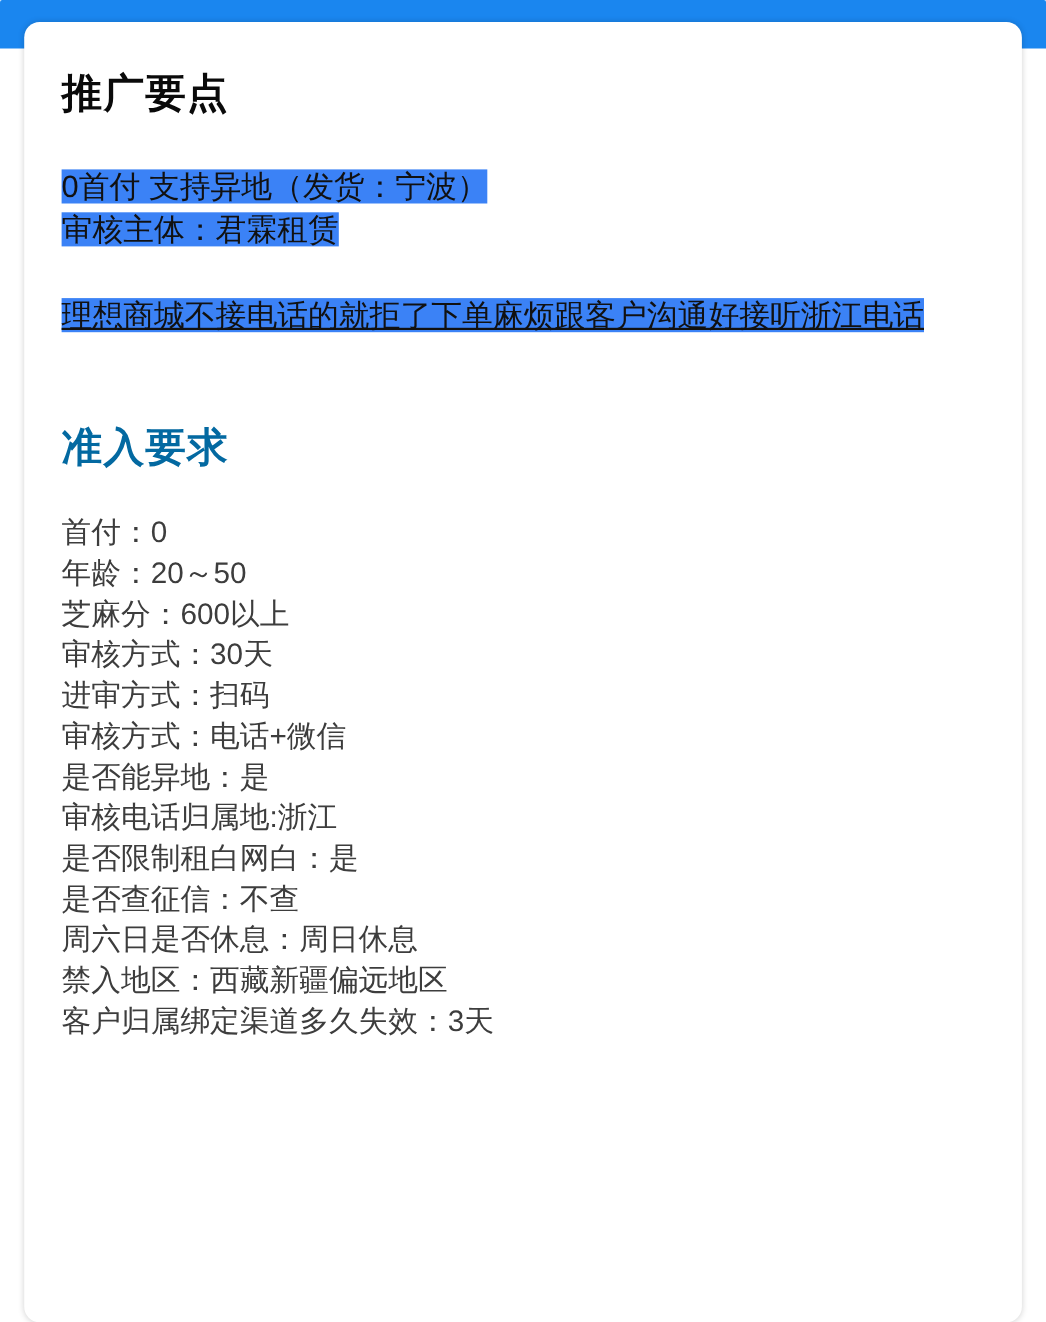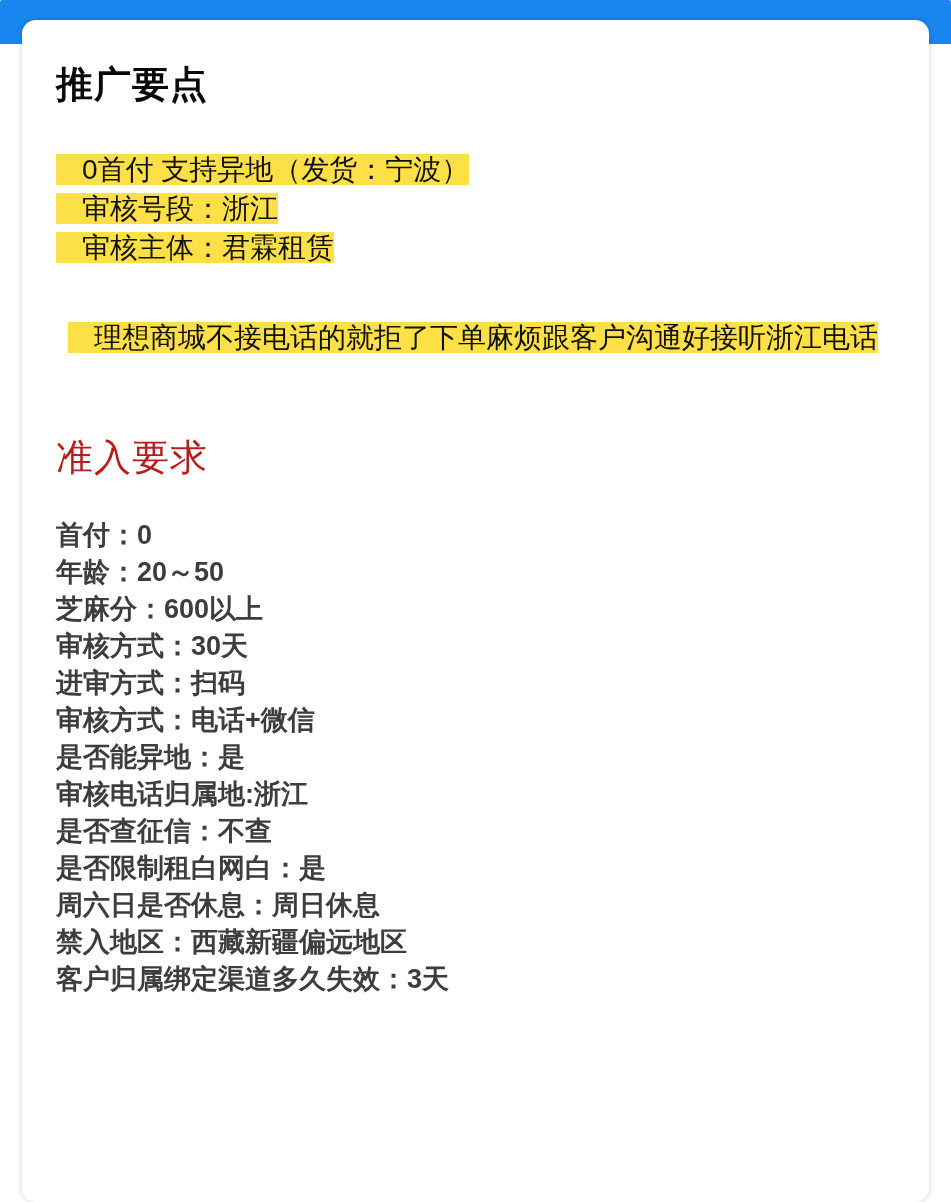--- a/index.html
+++ b/index.html
@@ -51,47 +51,46 @@
     line-height: 1.25;
     letter-spacing: 1px;
   }
   .promo-block {
     margin-top: 42px;
     font-size: 28px;
     line-height: 39px;
     color: #111111;
   }
   .promo-block .hl {
-    background: #fde047;
+    background: #3b82f6;
     box-decoration-break: clone;
-    padding-left: 26px;
     -webkit-box-decoration-break: clone;
   }
   .promo-para {
     margin: 0;
   }
   .promo-gap {
     height: 39px;
   }
   .promo-para2 {
-    margin: 12px;
+    margin: 0;
     max-width: 856px;
+    text-decoration: underline;
   }
   h2.section-title-2 {
     font-size: 37px;
-    font-weight: normal;
-    color: #b91c1c;
+    font-weight: bold;
+    color: #0369a1;
     margin: 76px 0 16px 0;
     letter-spacing: 1px;
   }
   .req-list {
     margin: 34px 0 0 0;
     padding: 0;
     list-style: none;
-    font-weight: bold;
   }
   .req-list li {
     font-size: 27px;
     line-height: 37px;
     color: #3d3d3d;
     white-space: nowrap;
   }
 </style>
 </head>
 <body>
@@ -99,38 +98,37 @@
 <div class="page">
 
   <div class="top-bar"></div>
 
   <div class="card">
 
     <h2 class="section-title">推广要点</h2>
 
     <div class="promo-block">
       <p class="promo-para"><span class="hl">0首付  支持异地（发货：宁波）</span></p>
-      <p class="promo-para"><span class="hl">审核号段：浙江</span></p>
       <p class="promo-para"><span class="hl">审核主体：君霖租赁</span></p>
       <div class="promo-gap"></div>
       <p class="promo-para2"><span class="hl">理想商城不接电话的就拒了下单麻烦跟客户沟通好接听浙江电话</span></p>
     </div>
 
     <h2 class="section-title-2">准入要求</h2>
 
     <ul class="req-list">
       <li>首付：0</li>
       <li>年龄：20～50</li>
       <li>芝麻分：600以上</li>
       <li>审核方式：30天</li>
       <li>进审方式：扫码</li>
       <li>审核方式：电话+微信</li>
       <li>是否能异地：是</li>
       <li>审核电话归属地:浙江</li>
+      <li>是否限制租白网白：是</li>
       <li>是否查征信：不查</li>
-      <li>是否限制租白网白：是</li>
       <li>周六日是否休息：周日休息</li>
       <li>禁入地区：西藏新疆偏远地区</li>
       <li>客户归属绑定渠道多久失效：3天</li>
     </ul>
 
   </div>
 </div>
 
 </body></html>

